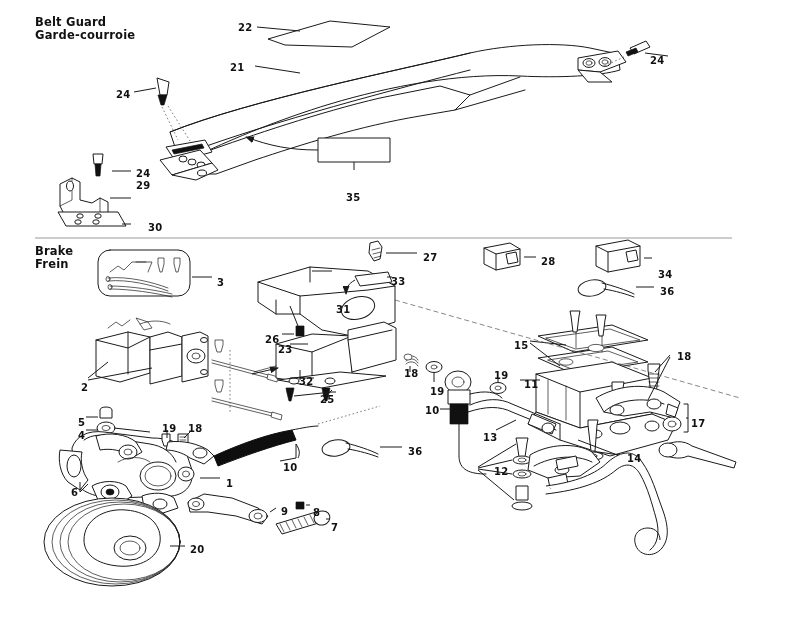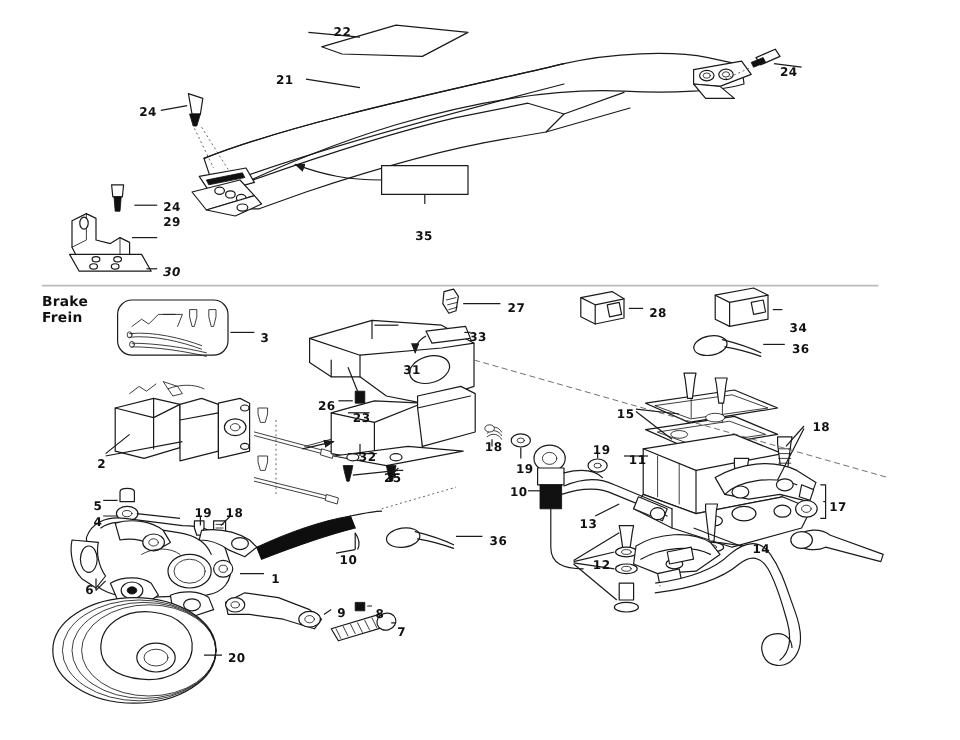--- a/index.html
+++ b/index.html
@@ -513,41 +513,42 @@
 
     <g>
       <path class="fillW" d="M276,524 L316,512 L322,522 L282,534 Z"></path>
       <path class="lnT" d="M280,524 l4,8 M286,522 l4,8 M292,520 l4,8 M298,519 l4,8 M304,517 l4,8 M310,515 l4,8"></path>
       <ellipse class="fillW" cx="322" cy="518" rx="8" ry="7" transform="rotate(-18 322 518)"></ellipse>
       <line class="lead" x1="330" y1="519" x2="326" y2="519"></line>
     </g>
 
   </svg>
 
+  <div class="section-title" id="belt-guard-title"><span>Belt Guard</span><br><span>Garde-courroie</span></div>
 
   <div class="section-title" id="brake-title"><span>Brake</span><br><span>Frein</span></div>
 
   <div id="callout-layer">
-      <div class="callout" style="left: 238px; top: 22px; margin-left: 40px;">22</div>
+      <div class="callout" style="left: 238px; top: 22px;">22</div>
       <div class="callout" style="left: 230px; top: 62px;">21</div>
       <div class="callout" style="left: 650px; top: 55px;">24</div>
       <div class="callout" style="left: 116px; top: 89px;">24</div>
       <div class="callout" style="left: 136px; top: 168px;">24</div>
       <div class="callout" style="left: 136px; top: 180px;">29</div>
-      <div class="callout" style="left: 136px; top: 222px; font-style: italic;">30</div>
+      <div class="callout" style="left: 148px; top: 222px;">30</div>
       <div class="callout" style="left: 346px; top: 172px; margin-top: 20px;">35</div>
       <div class="callout" style="left: 217px; top: 277px;">3</div>
       <div class="callout" style="left: 423px; top: 252px;">27</div>
       <div class="callout" style="left: 541px; top: 256px;">28</div>
       <div class="callout" style="left: 658px; top: 257px; margin-top: 12px;">34</div>
       <div class="callout" style="left: 660px; top: 286px;">36</div>
       <div class="callout" style="left: 336px; top: 268px; margin-top: 36px;">31</div>
       <div class="callout" style="left: 391px; top: 276px;">33</div>
       <div class="callout" style="left: 265px; top: 334px;">26</div>
-      <div class="callout" style="left: 294px; top: 344px; text-align: right;">23</div>
+      <div class="callout" style="left: 278px; top: 344px; text-align: right;">23</div>
       <div class="callout" style="left: 299px; top: 376px;">32</div>
       <div class="callout" style="left: 320px; top: 394px;">25</div>
       <div class="callout" style="left: 81px; top: 382px;">2</div>
       <div class="callout" style="left: 404px; top: 368px;">18</div>
       <div class="callout" style="left: 430px; top: 386px;">19</div>
       <div class="callout" style="left: 494px; top: 370px;">19</div>
       <div class="callout" style="left: 425px; top: 405px;">10</div>
       <div class="callout" style="left: 514px; top: 340px;">15</div>
       <div class="callout" style="left: 677px; top: 351px;">18</div>
       <div class="callout" style="left: 524px; top: 379px;">11</div>

